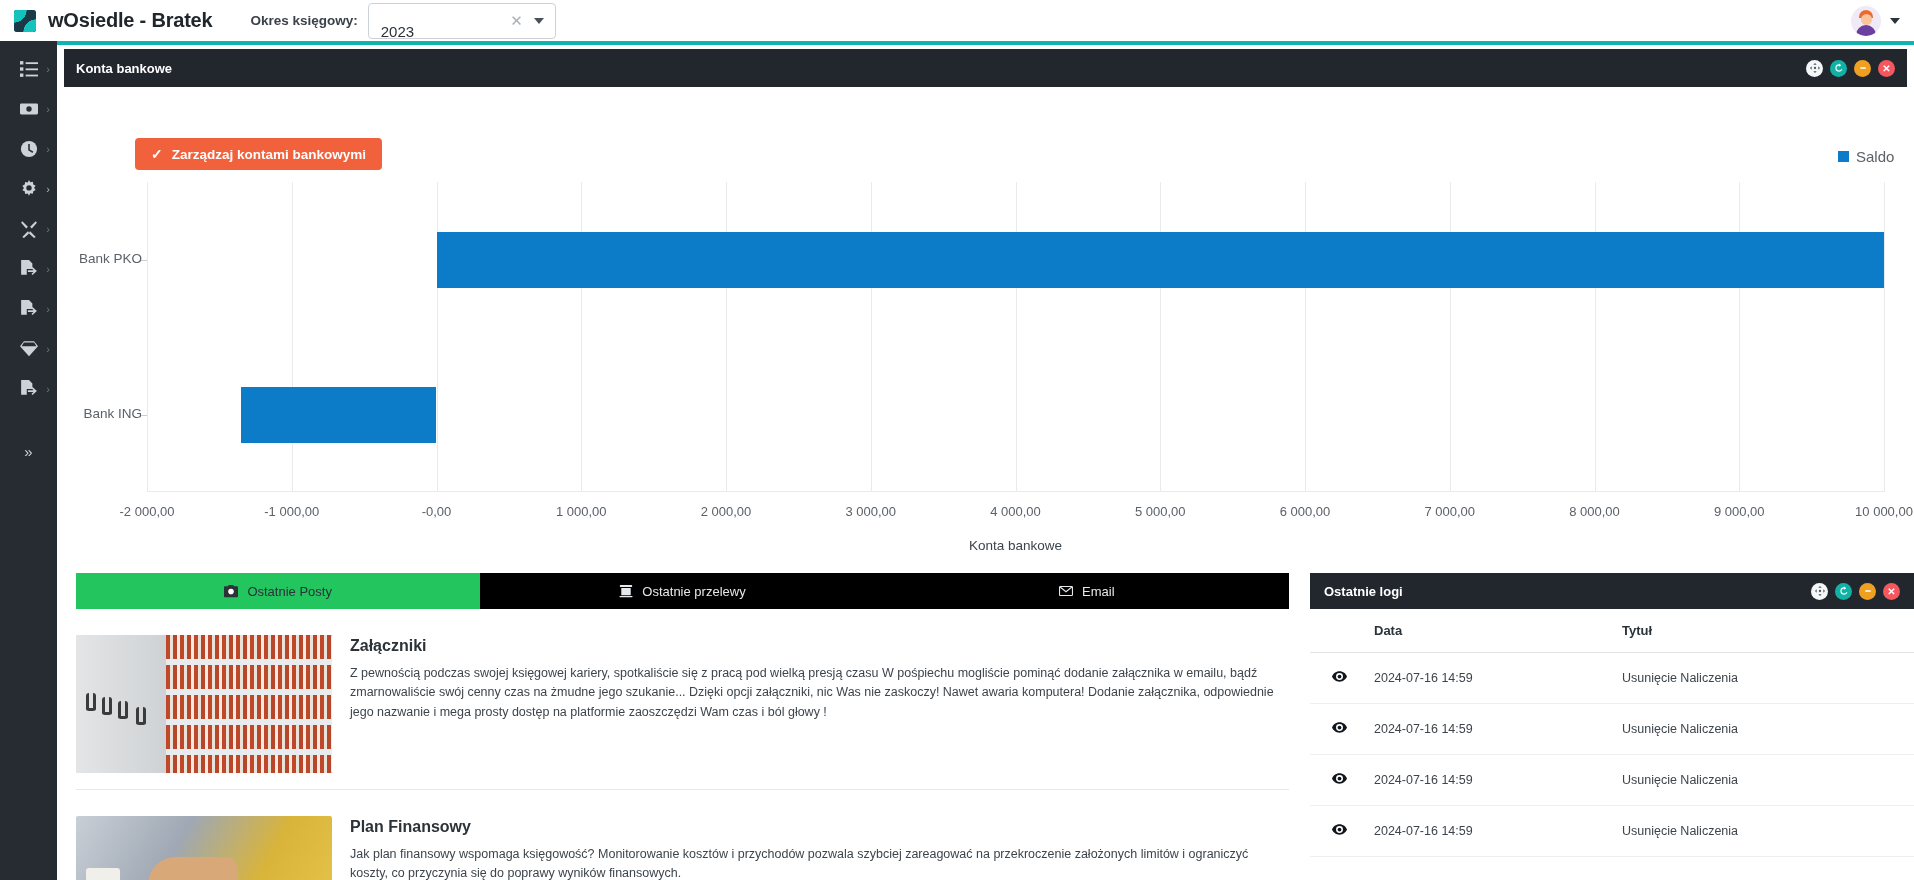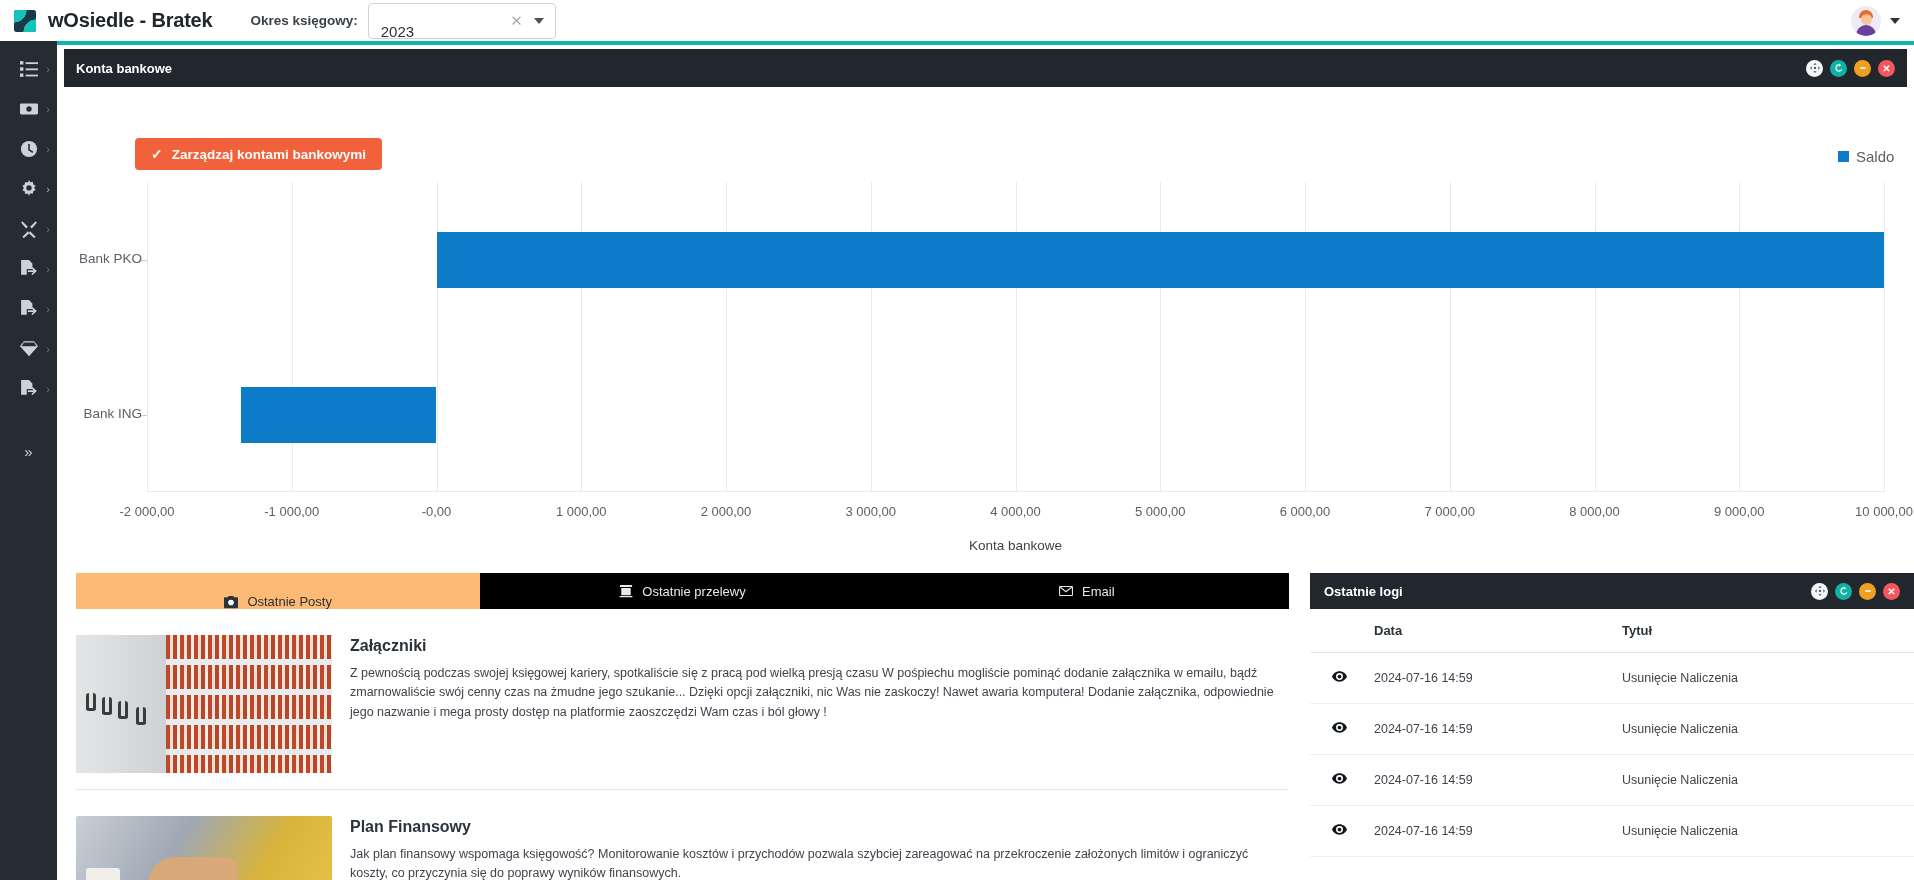--- a/index.html
+++ b/index.html
@@ -139,21 +139,21 @@
   }
   .legend-box { width: 11px; height: 11px; background: #0c7cc9; }
   .legend-text { font-size: 15px; color: #5a6168; text-align: right; }
   
   .tabs-card { position: absolute; left: 76px; top: 573px; width: 1213px; }
   .tabs-row { display: flex; height: 36px; }
   .tab {
     flex: 1; display: flex; align-items: center; justify-content: center; gap: 9px;
     font-size: 13px; cursor: pointer;
   }
-  .tab.active { background: #fdba74; color: #2b3238; align-items: flex-end; }
+  .tab.active { background: #22c55e; color: #2b3238; }
   .tab.inactive { background: #000000; color: #e6e9ec; }
   .tab svg { width: 14px; height: 14px; }
   .post { display: flex; gap: 18px; padding: 26px 0 0 0; }
   .post + .post { border-top: 1px solid #e6e8ea; margin-top: 16px; }
   .post-thumb { width: 256px; height: 138px; flex: 0 0 auto; border-radius:2px; overflow: hidden; position: relative;}
   .post-body { flex: 1; padding-top: 2px; }
   .post-title { font-size: 16px; font-weight: bold; color: #2b3238; margin-bottom: 9px; }
   .post-text { font-size: 12.5px; line-height: 1.55; color: #3d444b; }
   
   .thumb-archive { background: #d7d9db; }

